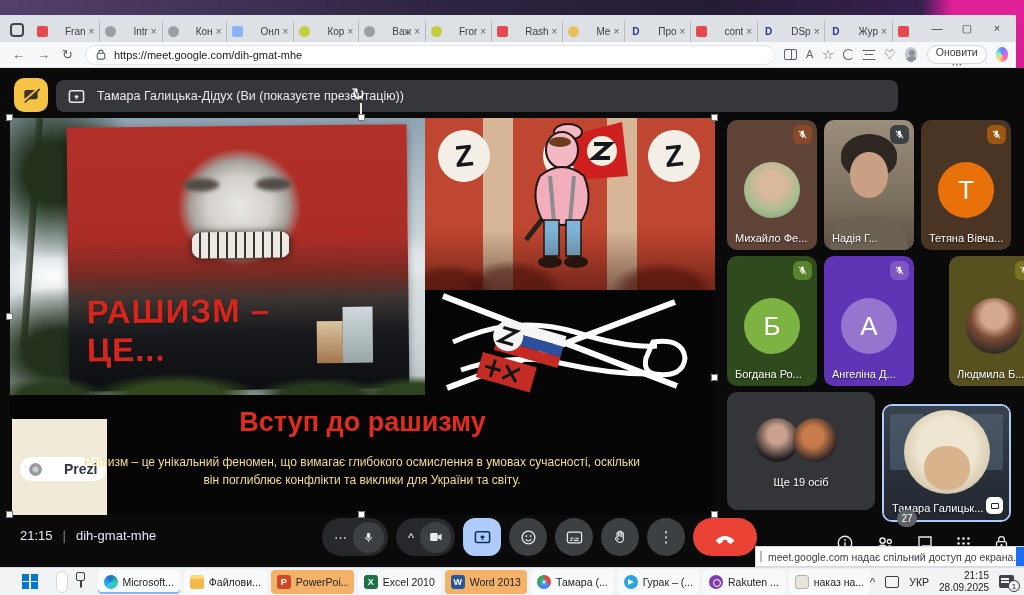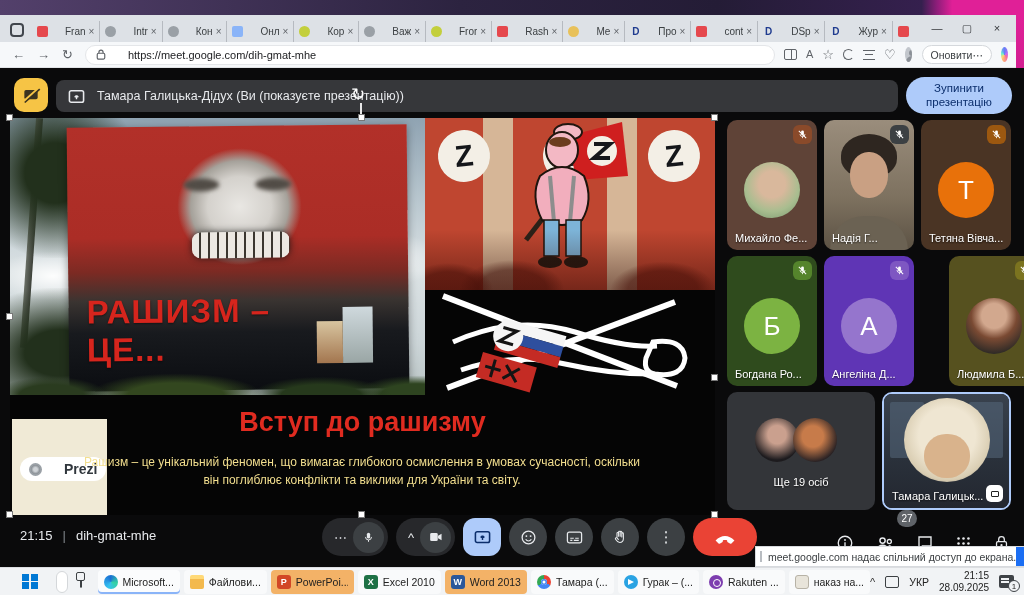--- a/index.html
+++ b/index.html
@@ -33,34 +33,34 @@
   .rec{width:9px;height:9px;border-radius:50%;background:#e5332a;border:1.5px solid #f1948e;flex:none;}
   .newtab{font-size:14px;color:#3c4043;margin:0 0 4px 10px;}
   .wincontrols{margin-left:auto;display:flex;gap:0;align-self:center;margin-right:4px;}
   .wincontrols span{width:30px;text-align:center;font-size:11px;color:#33363a;line-height:27px;}
 
   
   .navbar{position:absolute;left:0;top:42px;width:1016px;height:26px;background:#f6f8fa;border-bottom:1px solid #e1e3e6;
           display:flex;align-items:center;}
   .navbtn{color:#5f6368;font-size:13px;margin-left:12px;line-height:1;}
   .urlpill{height:20px;flex:0 0 690px;margin-left:12px;background:#fff;border:1px solid #e4e6e9;border-radius:11px;
-           display:flex;align-items:center;padding:0 10px;gap:22px;}
+           display:flex;align-items:center;padding:0 10px;gap:8px;}
   .urlpill svg{flex:none;}
   .urltext{font-size:11px;color:#202124;white-space:nowrap;}
   .navicn{color:#5f6368;font-size:11px;margin-left:9px;line-height:1;display:flex;align-items:center;}
   .icn-split{width:13px;height:11px;border:1.5px solid #5f6368;border-radius:2px;position:relative;}
   .icn-split::after{content:"";position:absolute;left:6px;top:0;width:1.5px;height:100%;background:#5f6368;}
   .icn-ext{width:11px;height:11px;border:1.5px solid #5f6368;border-radius:50%;border-right-color:transparent;}
   .icn-coll{width:12px;height:10px;border-top:1.5px solid #5f6368;border-bottom:1.5px solid #5f6368;position:relative;}
   .icn-coll::after{content:"";position:absolute;left:2px;top:3px;width:8px;height:1.5px;background:#5f6368;}
   .avatar{width:15px;height:15px;border-radius:50%;background:#c2c6cc;position:relative;overflow:hidden;margin-left:9px;}
   .avatar::before{content:"";position:absolute;left:4.5px;top:2.5px;width:6px;height:6px;border-radius:50%;background:#8b9097;}
   .avatar::after{content:"";position:absolute;left:1.5px;top:9px;width:12px;height:7px;border-radius:6px 6px 0 0;background:#8b9097;}
   .updatebtn{margin-left:10px;height:19px;border:1px solid #d5d8dc;border-radius:10px;background:#fff;
-             display:flex;align-items:center;gap:0;padding:0 8px;font-size:10.5px;color:#3c4043;}
+             display:flex;align-items:center;gap:0;padding:0 8px;font-size:10.5px;color:#3c4043;flex-direction:column;}
   .copilot{width:15px;height:15px;border-radius:50%;margin:0 8px 0 9px;
            background:conic-gradient(#6a7bf7,#c76af7,#f76a9b,#ffd66a,#6af7d0,#6a7bf7);}
 
   
   .meet{position:absolute;left:0;top:68px;width:1024px;height:499px;background:#0a0a0b;}
   .warnicon{position:absolute;left:14px;top:10px;width:34px;height:34px;background:#f6c445;border-radius:10px;
             display:flex;align-items:center;justify-content:center;}
   .presenterpill{position:absolute;left:56px;top:12px;width:842px;height:32px;background:#36373a;border-radius:8px;
                  display:flex;align-items:center;gap:12px;padding:0 12px;}
   .presentertext{font-size:12.5px;color:#e8eaed;}
@@ -343,21 +343,20 @@
     </div>
 
     <div class="presenterpill">
       <svg width="17" height="15" viewBox="0 0 24 20">
           <rect x="2" y="2" width="20" height="16" rx="2.5" fill="none" stroke="#e8eaed" stroke-width="2.2"></rect>
           <path d="M12 14V8.5M12 8.5 9.4 11M12 8.5l2.6 2.5" stroke="#e8eaed" stroke-width="2" fill="none"></path>
         </svg>
       <span class="presentertext">Тамара Галицька-Дідух (Ви (показуєте презентацію))</span>
     </div>
 
-    <button class="stopbtn">Зупинити презентацію</button>
 
     <span class="rot">↻</span>
     <span class="rotline"></span>
 
     <div class="slide">
       <div class="slide-left">
         <span class="cloud" style="left:6%;top:6%;width:130px;height:46px;"></span>
         <span class="cloud" style="left:55%;top:2%;width:170px;height:56px;"></span>
         <span class="cloud" style="left:68%;top:40%;width:150px;height:60px;"></span>
         <span class="cloud" style="left:-4%;top:48%;width:120px;height:50px;"></span>
@@ -527,21 +526,21 @@
           </span>
         <span class="pname">Людмила Б...</span>
       </div>
 
       <div class="tile" style="left:0;top:272px;width:148px;height:118px;background:#333539;">
         <span class="ovav" style="left:28px;background:radial-gradient(circle at 50% 38%,#caa08e 0 26%,#1d1b1e 72%);"></span>
         <span class="ovav" style="left:66px;background:radial-gradient(circle at 45% 42%,#c77b4a 0 30%,#2a2224 72%);"></span>
         <span class="pname" style="left:0;right:0;bottom:22px;text-align:center;max-width:100%;">Ще 19 осіб</span>
       </div>
 
-      <div class="tile" style="left:155px;top:272px;width:129px;height:118px;border:2px solid #aecbfa;">
+      <div class="tile" style="left:155px;top:284px;width:129px;height:118px;border:2px solid #aecbfa;">
         <div class="selfbg"></div>
         <span class="win" style="left:6px;top:8px;"></span>
         <span class="win" style="right:6px;top:8px;"></span>
         <div class="shair"></div>
         <div class="sface"></div>
         <span class="pname">Тамара Галицьк...</span>
         <span class="pipicn">
             <i></i>
           </span>
       </div>

